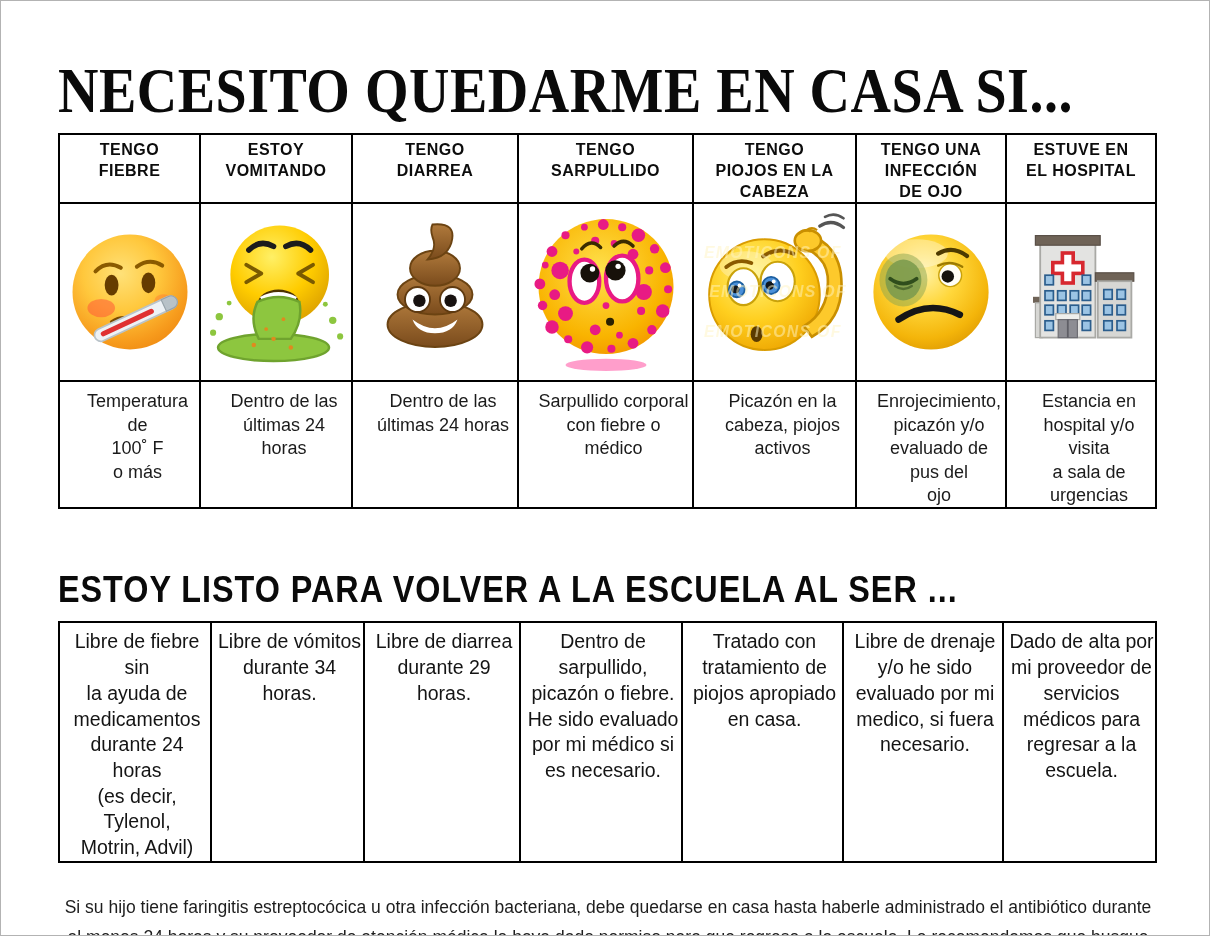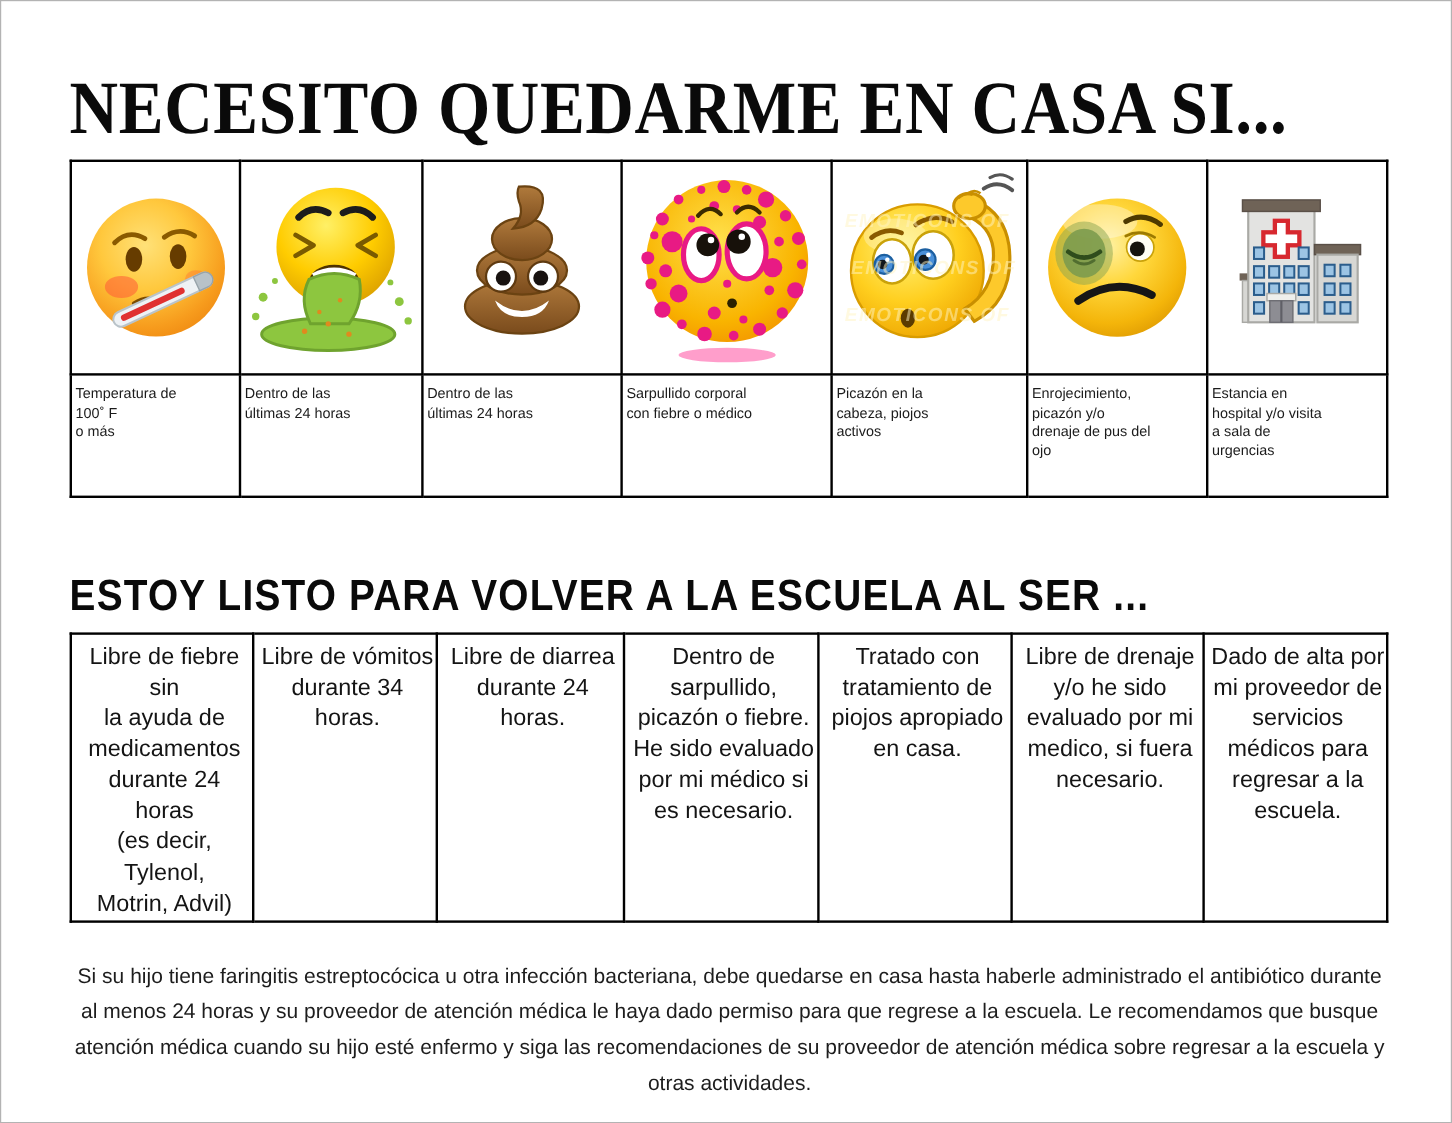--- a/index.html
+++ b/index.html
@@ -18,22 +18,22 @@
   td,th{border:2px solid #000;box-sizing:border-box;overflow:hidden;}
   .sick-table{margin-top:20px;}
   .sick-table th{
     font-size:16px;font-weight:bold;letter-spacing:.5px;line-height:1.3;
     vertical-align:top;padding:5px 2px 0 2px;height:60px;white-space:pre-line;
     color:#0c0c0c;
   }
   .icon-cell{height:178px;text-align:center;vertical-align:middle;padding:0;}
   .icon-cell svg{display:block;margin:0 auto;}
   .desc-cell{
-    height:102px;vertical-align:top;padding:8px 3px 0 3px;
-    font-size:12px;line-height:1.3;white-space:pre-line;color:#1b1b1b;
+    height:102px;vertical-align:top;text-align:center;padding:8px 3px 0 19px;
+    font-size:18px;line-height:1.3;white-space:pre-line;color:#1b1b1b;
   }
   .ready-title{
     font-size:33px;font-weight:bold;letter-spacing:1px;color:#0a0a0a;
     margin:60px 0 0 0;white-space:nowrap;
     transform:scale(.98,1.1);transform-origin:left top;
   }
   .ready-table{margin-top:14px;}
   .ready-cell{
     height:160px;vertical-align:top;text-align:center;padding:6px 0 0 4px;
     font-size:19.5px;line-height:1.32;white-space:pre-line;color:#141414;
@@ -55,20 +55,38 @@
     <colgroup>
       <col style="width:141px">
         <col style="width:152px">
         <col style="width:166px">
       <col style="width:175px">
         <col style="width:163px">
         <col style="width:150px">
         <col style="width:150px">
     </colgroup>
     <tbody>
+        <tr>
+      <th>TENGO
+FIEBRE</th>
+      <th>ESTOY
+VOMITANDO</th>
+      <th>TENGO
+DIARREA</th>
+      <th>TENGO
+SARPULLIDO</th>
+      <th>TENGO
+PIOJOS EN LA
+CABEZA</th>
+      <th>TENGO UNA
+INFECCIÓN
+DE OJO</th>
+      <th>ESTUVE EN
+EL HOSPITAL</th>
+    </tr>
     <tr>
       <td class="icon-cell">
         <svg width="138" height="146" viewBox="0 0 120 120">
           <defs>
             <radialGradient id="gFev" cx="42%" cy="34%" r="72%">
               <stop offset="0%" stop-color="#ffe178"></stop>
                   <stop offset="45%" stop-color="#ffc83d"></stop>
               <stop offset="82%" stop-color="#f79c1d"></stop>
                   <stop offset="100%" stop-color="#ef8a12"></stop>
             </radialGradient>
@@ -299,21 +317,21 @@
 últimas 24 horas</td>
       <td class="desc-cell">Dentro de las
 últimas 24 horas</td>
       <td class="desc-cell">Sarpullido corporal
 con fiebre o médico</td>
       <td class="desc-cell">Picazón en la
 cabeza, piojos
 activos</td>
       <td class="desc-cell">Enrojecimiento,
 picazón y/o
-drenaje de pus del
+evaluado de pus del
 ojo</td>
       <td class="desc-cell">Estancia en
 hospital y/o visita
 a sala de
 urgencias</td>
     </tr>
   </tbody>
     </table>
 
   <h2 class="ready-title">ESTOY LISTO PARA VOLVER A LA ESCUELA AL SER ...</h2>
@@ -333,21 +351,21 @@
       <td class="ready-cell">Libre de fiebre sin
 la ayuda de
 medicamentos
 durante 24 horas
 (es decir, Tylenol,
 Motrin, Advil)</td>
       <td class="ready-cell">Libre de vómitos
 durante 34
 horas.</td>
       <td class="ready-cell">Libre de diarrea
-durante 24
+durante 29
 horas.</td>
       <td class="ready-cell">Dentro de
 sarpullido,
 picazón o fiebre.
 He sido evaluado
 por mi médico si
 es necesario.</td>
       <td class="ready-cell">Tratado con
 tratamiento de
 piojos apropiado

